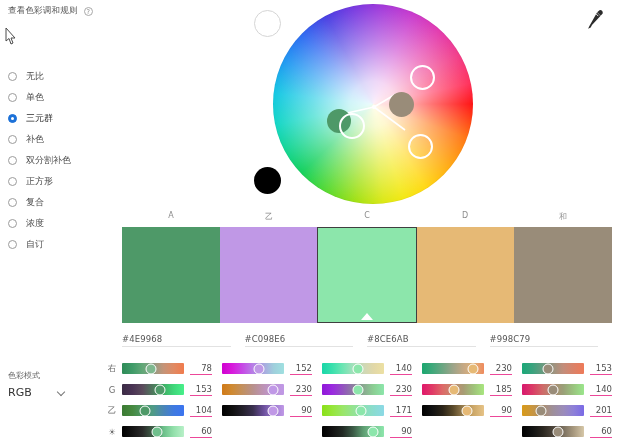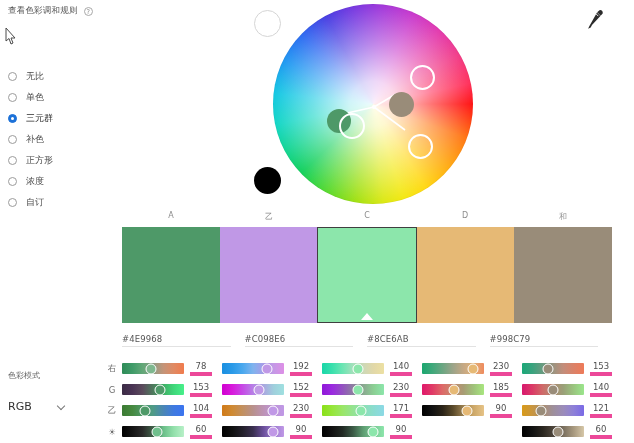--- a/index.html
+++ b/index.html
@@ -112,21 +112,21 @@
   
   #color-mode-block {
     position: absolute;
     left: 8px;
     top: 370px;
     width: 100px;
   }
   #color-mode-label {
     font-size: 8px;
     color: #666;
-    margin-bottom: 19px;
+    margin-bottom: 5px;
   }
   #color-mode-select {
     display: flex;
     align-items: center;
     justify-content: space-between;
     width: 58px;
     font-size: 11px;
     color: #333;
     cursor: pointer;
   }
@@ -343,22 +343,22 @@
     width: 11px;
     height: 11px;
     border-radius: 50%;
     border: 1.4px solid #ffffff;
     box-sizing: border-box;
   }
   .slider-value {
     width: 22px;
     font-size: 8.5px;
     color: #4f4f4f;
-    text-align: center;
-    border-bottom: 4px solid #ec4899;
+    text-align: right;
+    border-bottom: 1px solid #ec4899;
     padding-bottom: 1px;
     line-height: 10px;
   }
 </style>
 </head>
 <body>
 
 <div id="left-rail">
 
   <div id="harmony-header">
@@ -378,21 +378,29 @@
       <div class="harmony-item selected">
         <span class="radio"></span>
         <span class="harmony-label">三元群</span>
       </div>
       <div class="harmony-item">
         <span class="radio"></span>
         <span class="harmony-label">补色</span>
       </div>
       <div class="harmony-item">
         <span class="radio"></span>
+        <span class="harmony-label">双分割补色</span>
+      </div>
+      <div class="harmony-item">
+        <span class="radio"></span>
         <span class="harmony-label">正方形</span>
+      </div>
+      <div class="harmony-item">
+        <span class="radio"></span>
+        <span class="harmony-label">复合</span>
       </div>
       <div class="harmony-item">
         <span class="radio"></span>
         <span class="harmony-label">浓度</span>
       </div>
       <div class="harmony-item">
         <span class="radio"></span>
         <span class="harmony-label">自订</span>
       </div>
     </div>
@@ -498,26 +506,20 @@
       </div>
       <div class="slider-row">
         <div class="slider-track" style="background: linear-gradient(90deg, rgb(0, 0, 0), rgb(20, 20, 20), rgb(42, 42, 42), rgb(63, 95, 72), rgb(107, 191, 137), rgb(147, 224, 171), rgb(184, 240, 200));">
           <div class="slider-knob" style="left: 56%; background: rgb(111, 191, 140);"></div>
         </div>
         <div class="slider-value">60</div>
       </div>
     </div>
     <div class="slider-col">
       <div class="slider-row">
-        <div class="slider-track" style="background: linear-gradient(90deg, rgb(26, 143, 224), rgb(42, 154, 232), rgb(74, 168, 238), rgb(127, 179, 238), rgb(167, 156, 232), rgb(196, 152, 230), rgb(222, 143, 230));">
-          <div class="slider-knob" style="left: 72%; background: rgb(192, 152, 230);"></div>
-        </div>
-        <div class="slider-value">192</div>
-      </div>
-      <div class="slider-row">
         <div class="slider-track" style="background: linear-gradient(90deg, rgb(208, 0, 208), rgb(216, 26, 220), rgb(198, 74, 230), rgb(183, 128, 230), rgb(170, 166, 224), rgb(159, 207, 220), rgb(159, 224, 224));">
           <div class="slider-knob" style="left: 60%; background: rgb(192, 152, 230);"></div>
         </div>
         <div class="slider-value">152</div>
       </div>
       <div class="slider-row">
         <div class="slider-track" style="background: linear-gradient(90deg, rgb(208, 122, 24), rgb(207, 138, 51), rgb(194, 144, 96), rgb(184, 145, 140), rgb(189, 147, 181), rgb(189, 149, 216), rgb(192, 152, 230));">
           <div class="slider-knob" style="left: 83%; background: rgb(192, 152, 230);"></div>
         </div>
         <div class="slider-value">230</div>
@@ -585,21 +587,21 @@
       <div class="slider-row">
         <div class="slider-track" style="background: linear-gradient(90deg, rgb(216, 24, 110), rgb(219, 58, 102), rgb(207, 106, 104), rgb(176, 138, 114), rgb(154, 160, 120), rgb(154, 197, 127), rgb(154, 230, 140));">
           <div class="slider-knob" style="left: 50%; background: rgb(153, 140, 121);"></div>
         </div>
         <div class="slider-value">140</div>
       </div>
       <div class="slider-row">
         <div class="slider-track" style="background: linear-gradient(90deg, rgb(216, 154, 24), rgb(201, 150, 63), rgb(171, 143, 112), rgb(158, 143, 155), rgb(155, 140, 186), rgb(142, 128, 216), rgb(122, 106, 230));">
           <div class="slider-knob" style="left: 30%; background: rgb(153, 140, 121);"></div>
         </div>
-        <div class="slider-value">121</div>
+        <div class="slider-value">201</div>
       </div>
       <div class="slider-row">
         <div class="slider-track" style="background: linear-gradient(90deg, rgb(0, 0, 0), rgb(18, 18, 18), rgb(42, 38, 32), rgb(76, 68, 58), rgb(122, 111, 94), rgb(168, 153, 127), rgb(214, 199, 168));">
           <div class="slider-knob" style="left: 58%; background: rgb(153, 140, 121);"></div>
         </div>
         <div class="slider-value">60</div>
       </div>
     </div>
   </div>
 

